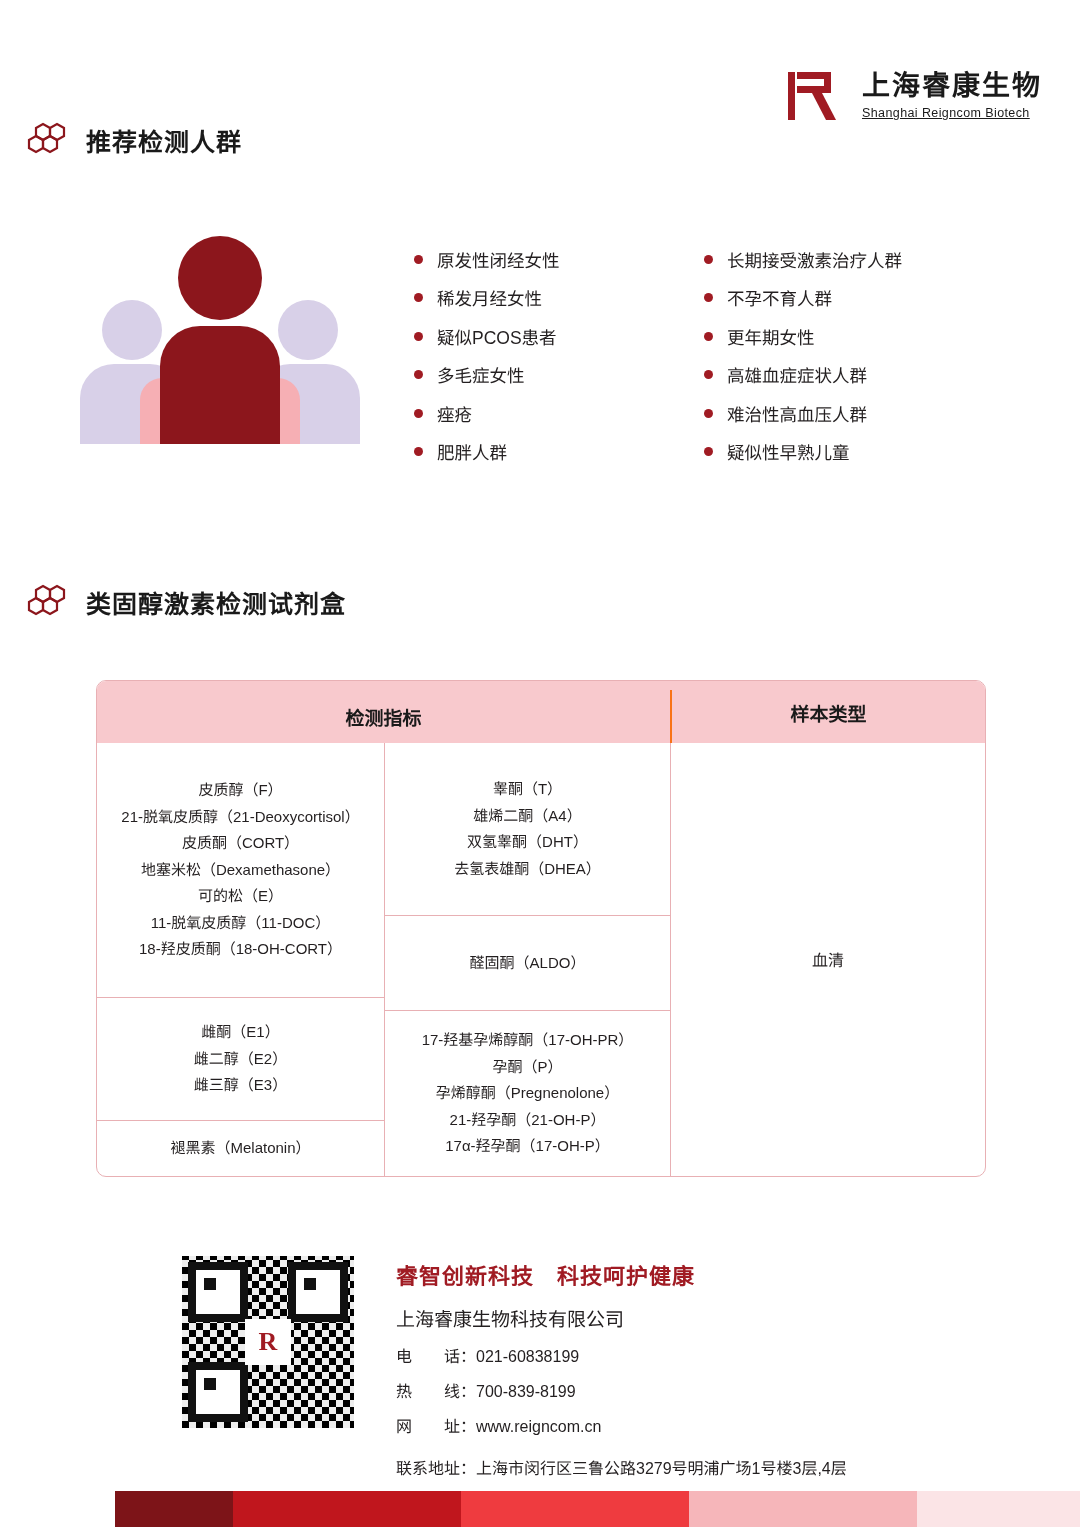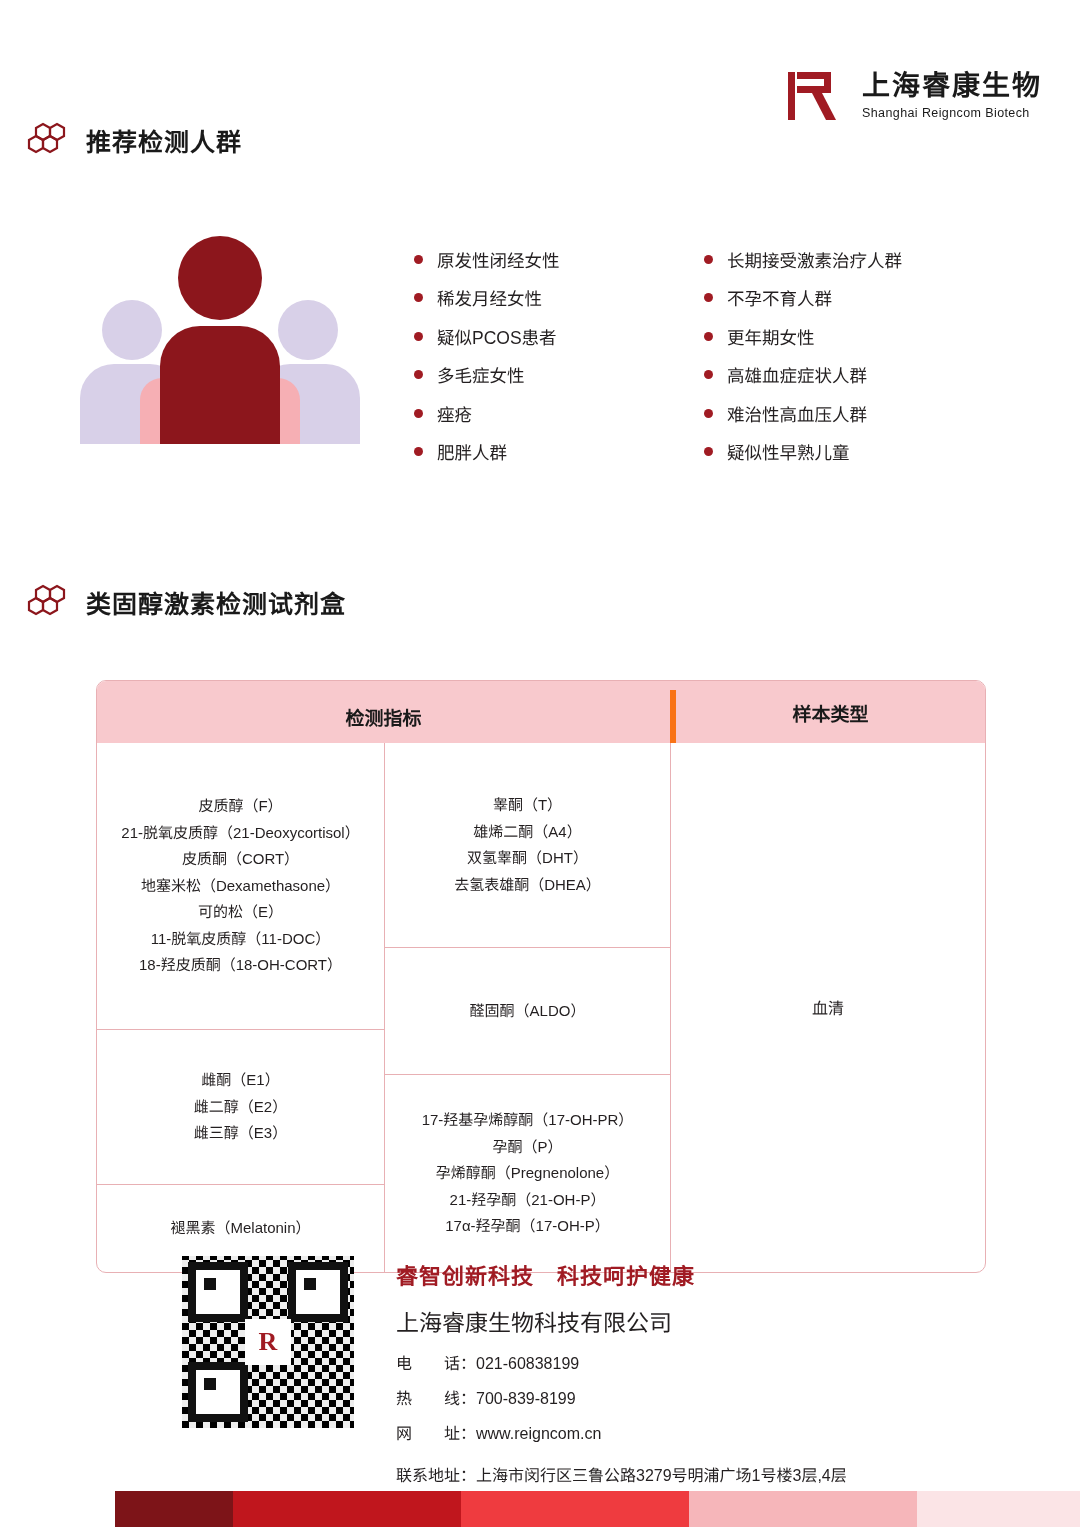--- a/index.html
+++ b/index.html
@@ -41,20 +41,21 @@
     font-size: 28px;
     font-weight: bold;
     letter-spacing: 2px;
     color: #1a1a1a;
   }
   .logo-en {
     font-size: 12.5px;
     color: #1a1a1a;
     letter-spacing: 0.4px;
     margin-top: 5px;
+    text-decoration: underline;
   }
 
   
   .section-head {
     position: absolute;
     display: flex;
     align-items: flex-start;
     gap: 16px;
   }
   .hex-icon {
@@ -174,21 +175,21 @@
     height: 62px;
   }
   .kit-head .h-cell {
     display: flex;
     align-items: center;
     justify-content: center;
     font-size: 19px;
     font-weight: bold;
     color: #1a1a1a;
   }
-  .h-left { width: 573px; border-right: 6px solid #f97316; margin-top: 9px; }
+  .h-left { width: 573px; border-right: 2px solid #f97316; margin-top: 9px; }
   .h-right { flex: 1; }
 
   .kit-body {
     display: flex;
     min-height: 400px;
   }
   .col-a {
     width: 287px;
     border-right: 1px solid #e8b0b4;
     display: flex;
@@ -201,21 +202,21 @@
     flex-direction: column;
   }
   .col-c {
     flex: 1;
     display: flex;
     align-items: center;
     justify-content: center;
     font-size: 16px;
   }
   .cell {
-    padding: 30px 10px;
+    padding: 14px 10px;
     text-align: center;
     font-size: 15px;
     line-height: 26.5px;
     color: #231f20;
     display: flex;
     flex-direction: column;
     justify-content: center;
   }
   .cell + .cell { border-top: 1px solid #e8b0b4; }
   .ca1 { height: 226px; }
@@ -276,21 +277,21 @@
     width: 600px;
   }
   .slogan {
     font-size: 22px;
     font-weight: bold;
     color: #a01b23;
     letter-spacing: 1px;
     margin-bottom: 14px;
   }
   .company {
-    font-size: 23px;
+    font-size: 19px;
     color: #231f20;
     margin-bottom: 12px;
   }
   .contact-line {
     font-size: 16px;
     color: #231f20;
     margin-bottom: 11px;
     white-space: pre;
   }
   .addr {

